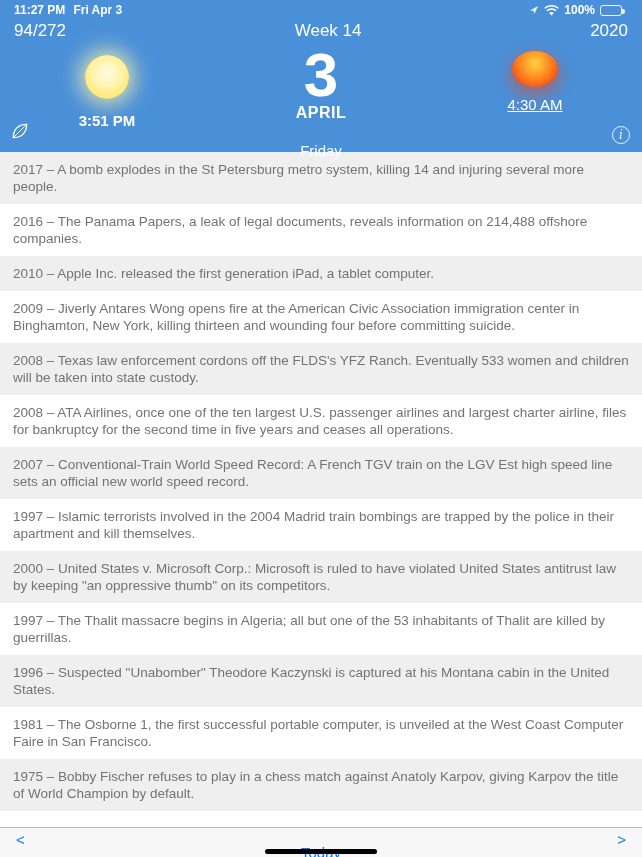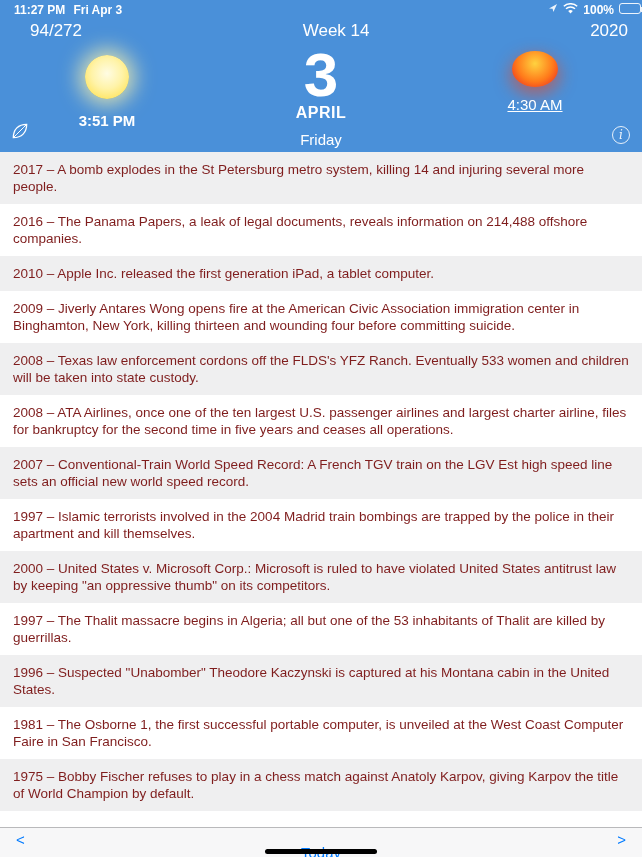--- a/index.html
+++ b/index.html
@@ -9,68 +9,68 @@
     width:642px; height:857px; margin:0 auto; background:#fff;
     display:flex; flex-direction:column; overflow:hidden; position:relative;
   }
   
   .header{
     flex:none; height:152px; position:relative; color:#fff;
     background: var(--header-blue, #4a90d9);
   }
   .status-bar{
     display:flex; justify-content:space-between; align-items:center;
-    padding:3px 1px 0 14px; font-size:12px; font-weight:600;
+    padding:3px 20px 0 14px; font-size:12px; font-weight:600;
   }
   .status-left span{ margin-right:8px; }
-  .status-right{ display:flex; gap:5px; font-weight:600; }
+  .status-right{ display:flex; align-items:center; gap:5px; font-weight:600; }
   .status-right svg{ display:block; }
   .battery-shape{
     width:22px; height:11px; border:1px solid rgba(255,255,255,.9); border-radius:3px;
     position:relative; padding:1px;
   }
   .battery-shape .fill{ width:100%; height:100%; background:#fff; border-radius:1px; }
   .battery-shape:after{
     content:""; position:absolute; right:-4px; top:3px; width:3px; height:5px;
     background:rgba(255,255,255,.9); border-radius:0 2px 2px 0;
   }
   .header-top{
     display:flex; justify-content:space-between; align-items:flex-end;
-    padding:4px 14px 0 14px; font-size:17px;margin-left:16px;
+    padding:4px 14px 0 14px; font-size:17px;
   }
   .header-main{
     display:grid; grid-template-columns:1fr 1fr 1fr; text-align:center; margin-top:2px;
   }
   .sun-col{ padding-top:12px;font-weight:bold; }
   .sun-icon{
     width:44px; height:44px; border-radius:50%; margin:0 auto;
     background:radial-gradient(circle at 50% 42%, #fffce3 0%, #fff3a8 45%, #ffe76d 75%, rgba(255,231,109,.15) 100%);
     box-shadow:0 0 20px 6px rgba(255,244,170,.75);
   }
   .sunrise-icon{
     width:46px; height:36px; border-radius:50%; margin:8px auto 0 auto;
     background:radial-gradient(circle at 50% 35%, #ffd23f 0%, #ff7a1a 55%, #ef3c22 85%);
     box-shadow:0 6px 16px 2px rgba(239,70,30,.55);
   }
   .sun-time{ font-size:15px; margin-top:13px; }
   .sunrise-col .sun-time{ margin-top:9px;text-decoration:underline; }
   .big-day{ font-size:62px; font-weight:600; line-height:1.02; }
   .month{ font-size:16px; font-weight:700; letter-spacing:.5px; margin-top:-2px; }
-  .weekday{ font-size:15px; font-weight:400; margin-top:9px; }
+  .weekday{ font-size:15px; font-weight:400; margin-top:20px; }
   .leaf-btn{ position:absolute; left:10px; bottom:8px; background:none; border:none; cursor:pointer; }
   .info-btn{
     position:absolute; right:12px; bottom:8px; background:none; border:none; cursor:pointer;
     width:18px; height:18px; border-radius:50%; border:1.5px solid rgba(255,255,255,.85);
     color:rgba(255,255,255,.9); font-family:"DejaVu Serif", serif; font-style:italic;
     font-size:12px; line-height:14px; text-align:center;
   }
   
   .events{ flex:1 1 auto; overflow:hidden; background:#fff; }
   .event-row{
-    padding:9px 13px; font-size:13.5px; line-height:17px; color:#7f1d1d;
+    padding:9px 13px; font-size:13.5px; line-height:17px; color:#737373;
     cursor:default;
   }
   .event-row:nth-child(odd){ background:var(--row-alt, #efeff0); }
   
   .footer{
     flex:none; height:30px; position:relative; background:#f7f7f8;
     border-top:1px solid #b9b9bb;
     display:flex; align-items:flex-start; justify-content:space-between;
     padding:4px 16px 0 16px;
   }

